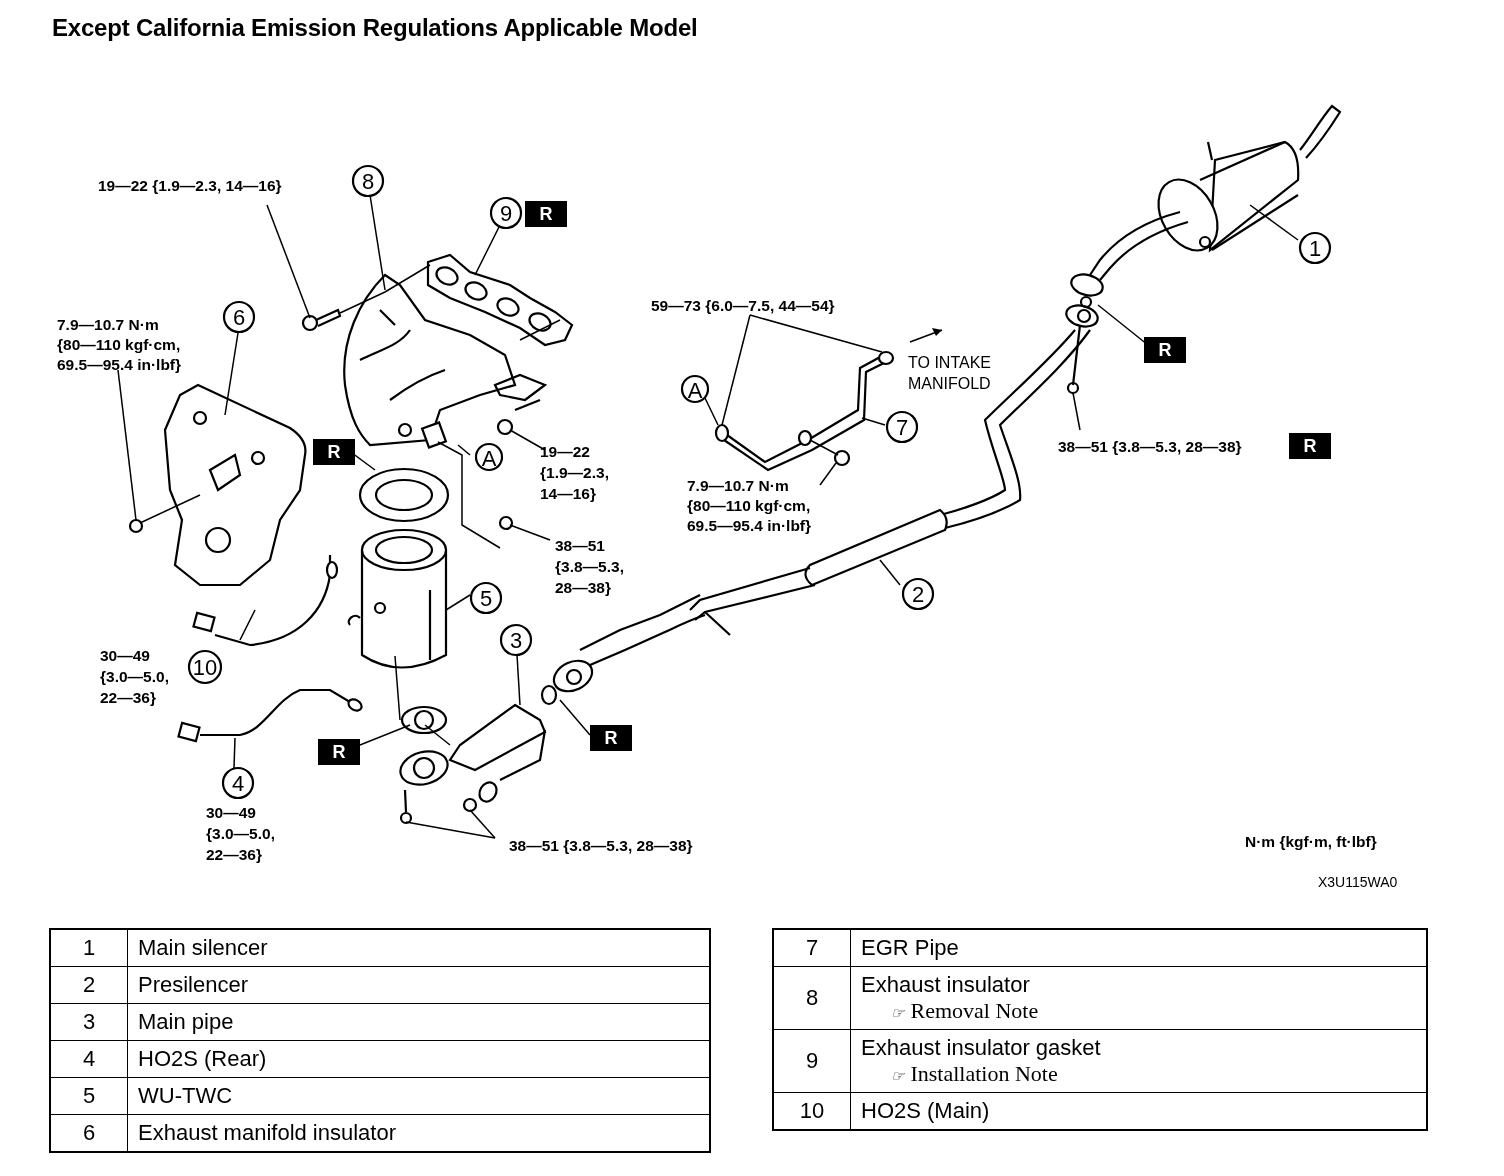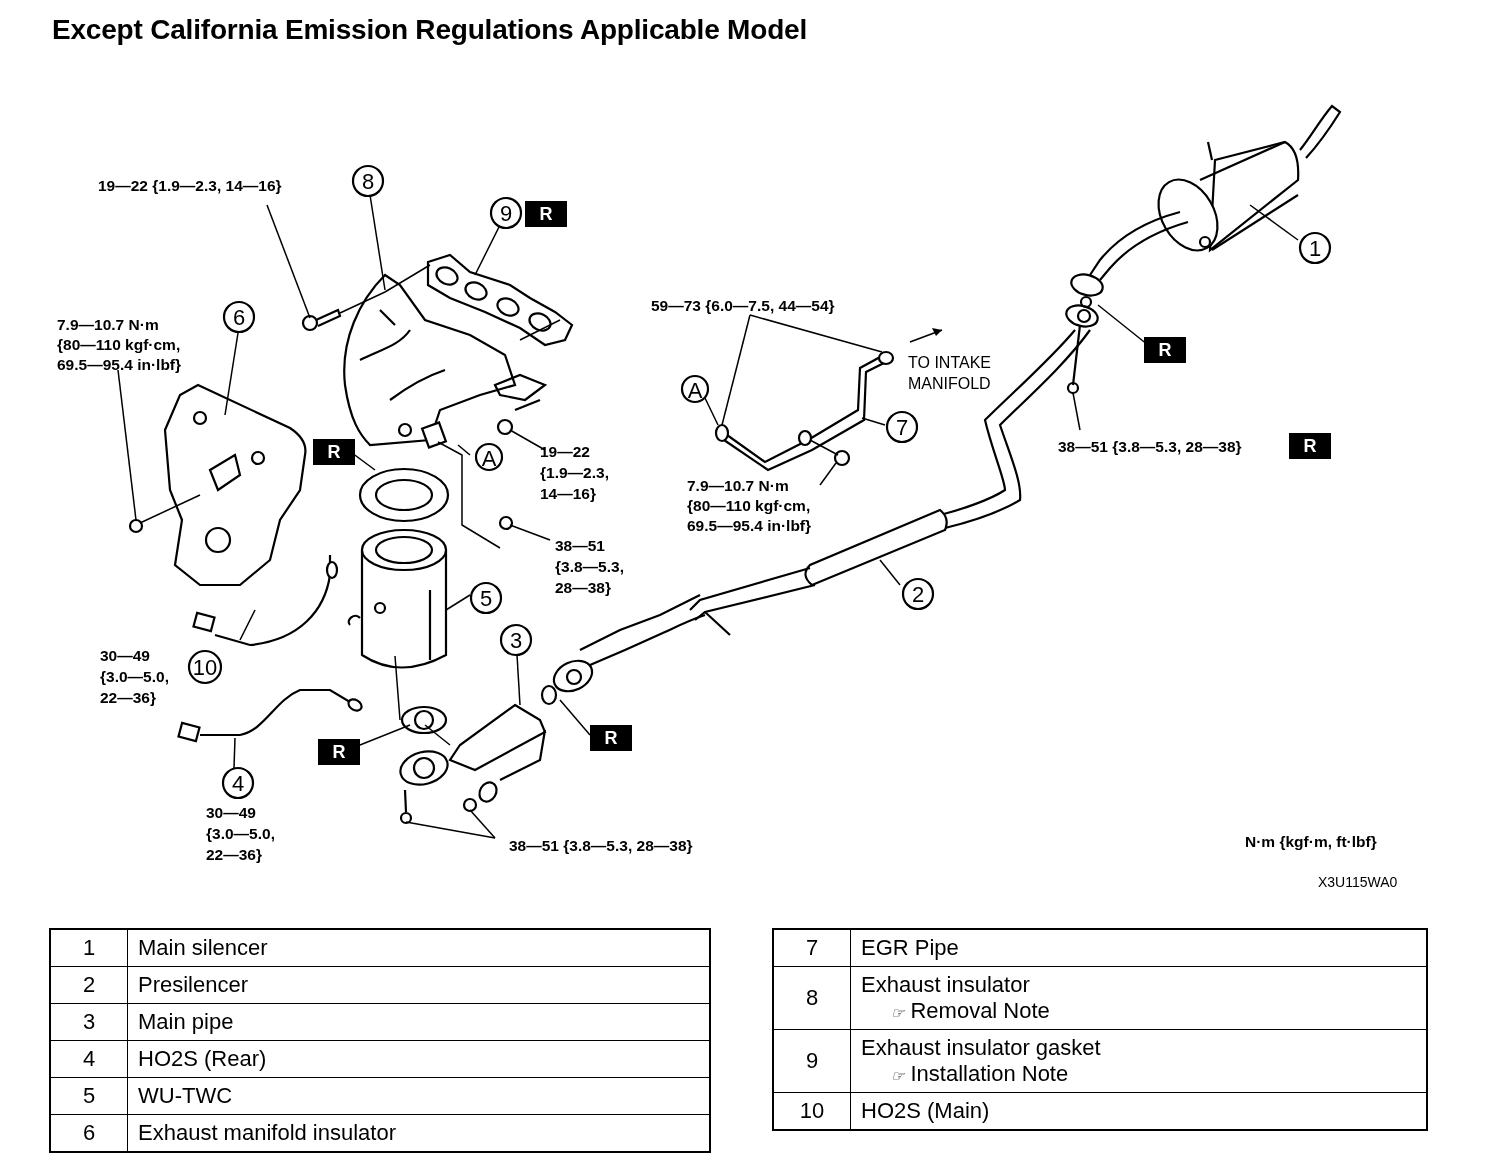--- a/index.html
+++ b/index.html
@@ -1,36 +1,36 @@
 <!DOCTYPE html>
 <html><head>
 <meta charset="utf-8">
 <style>
   html, body { margin: 0; padding: 0; background: #ffffff; }
   body { width: 1504px; height: 1176px; position: relative; overflow: hidden; font-family: "Liberation Sans", sans-serif; color: #000; }
-  .title { position: absolute; left: 52px; top: 14px; font-size: 28px; font-weight: bold; letter-spacing: -0.2px; }
+  .title { position: absolute; left: 52px; top: 14px; font-size: 24px; font-weight: bold; letter-spacing: -0.2px; }
   #diagram { position: absolute; left: 0; top: 0; width: 1504px; height: 910px; }
   .tq { font-family: "Liberation Sans", sans-serif; font-weight: bold; font-size: 15.5px; fill: #000; }
   .note { font-family: "Liberation Sans", sans-serif; font-size: 16px; fill: #000; }
   .num { font-family: "Liberation Sans", sans-serif; font-size: 22px; fill: #000; text-anchor: middle; dominant-baseline: central; }
   .rbadge-t { font-family: "Liberation Sans", sans-serif; font-size: 18px; font-weight: bold; fill: #fff; text-anchor: middle; dominant-baseline: central; }
   .ln { stroke: #000; stroke-width: 1.5; fill: none; }
   .part { stroke: #000; stroke-width: 2.2; fill: #fff; }
   .partn { stroke: #000; stroke-width: 2.2; fill: none; }
   .unit { font-family: "Liberation Sans", sans-serif; font-weight: bold; font-size: 15.5px; fill: #000; }
   .code { font-family: "Liberation Sans", sans-serif; font-size: 14px; fill: #000; }
 
   table.parts { position: absolute; border-collapse: collapse; border: 2.5px solid #000; font-size: 22px; }
   table.parts td { border: 1.5px solid #000; padding: 0; height: 36px; vertical-align: middle; }
   table.parts td.n { width: 76px; text-align: center; }
   table.parts td.d { padding-left: 10px; }
   #table-left { left: 49px; top: 928px; width: 662px; }
   #table-right { left: 772px; top: 928px; width: 656px; }
   #table-right td.tall { height: 62px; }
-  .subnote { display: block; padding-left: 30px; }
+  .subnote { display: block; padding-left: 30px; font-family: Liberation Serif, serif; }
   .ref-icon { display: inline-block; font-size: 15px; font-style: italic; margin-right: 6px; }
 </style>
 </head>
 <body>
 
 <div class="title">Except California Emission Regulations Applicable Model</div>
 
 <svg id="diagram" viewBox="0 0 1504 910" xmlns="http://www.w3.org/2000/svg">
 
   <g>

